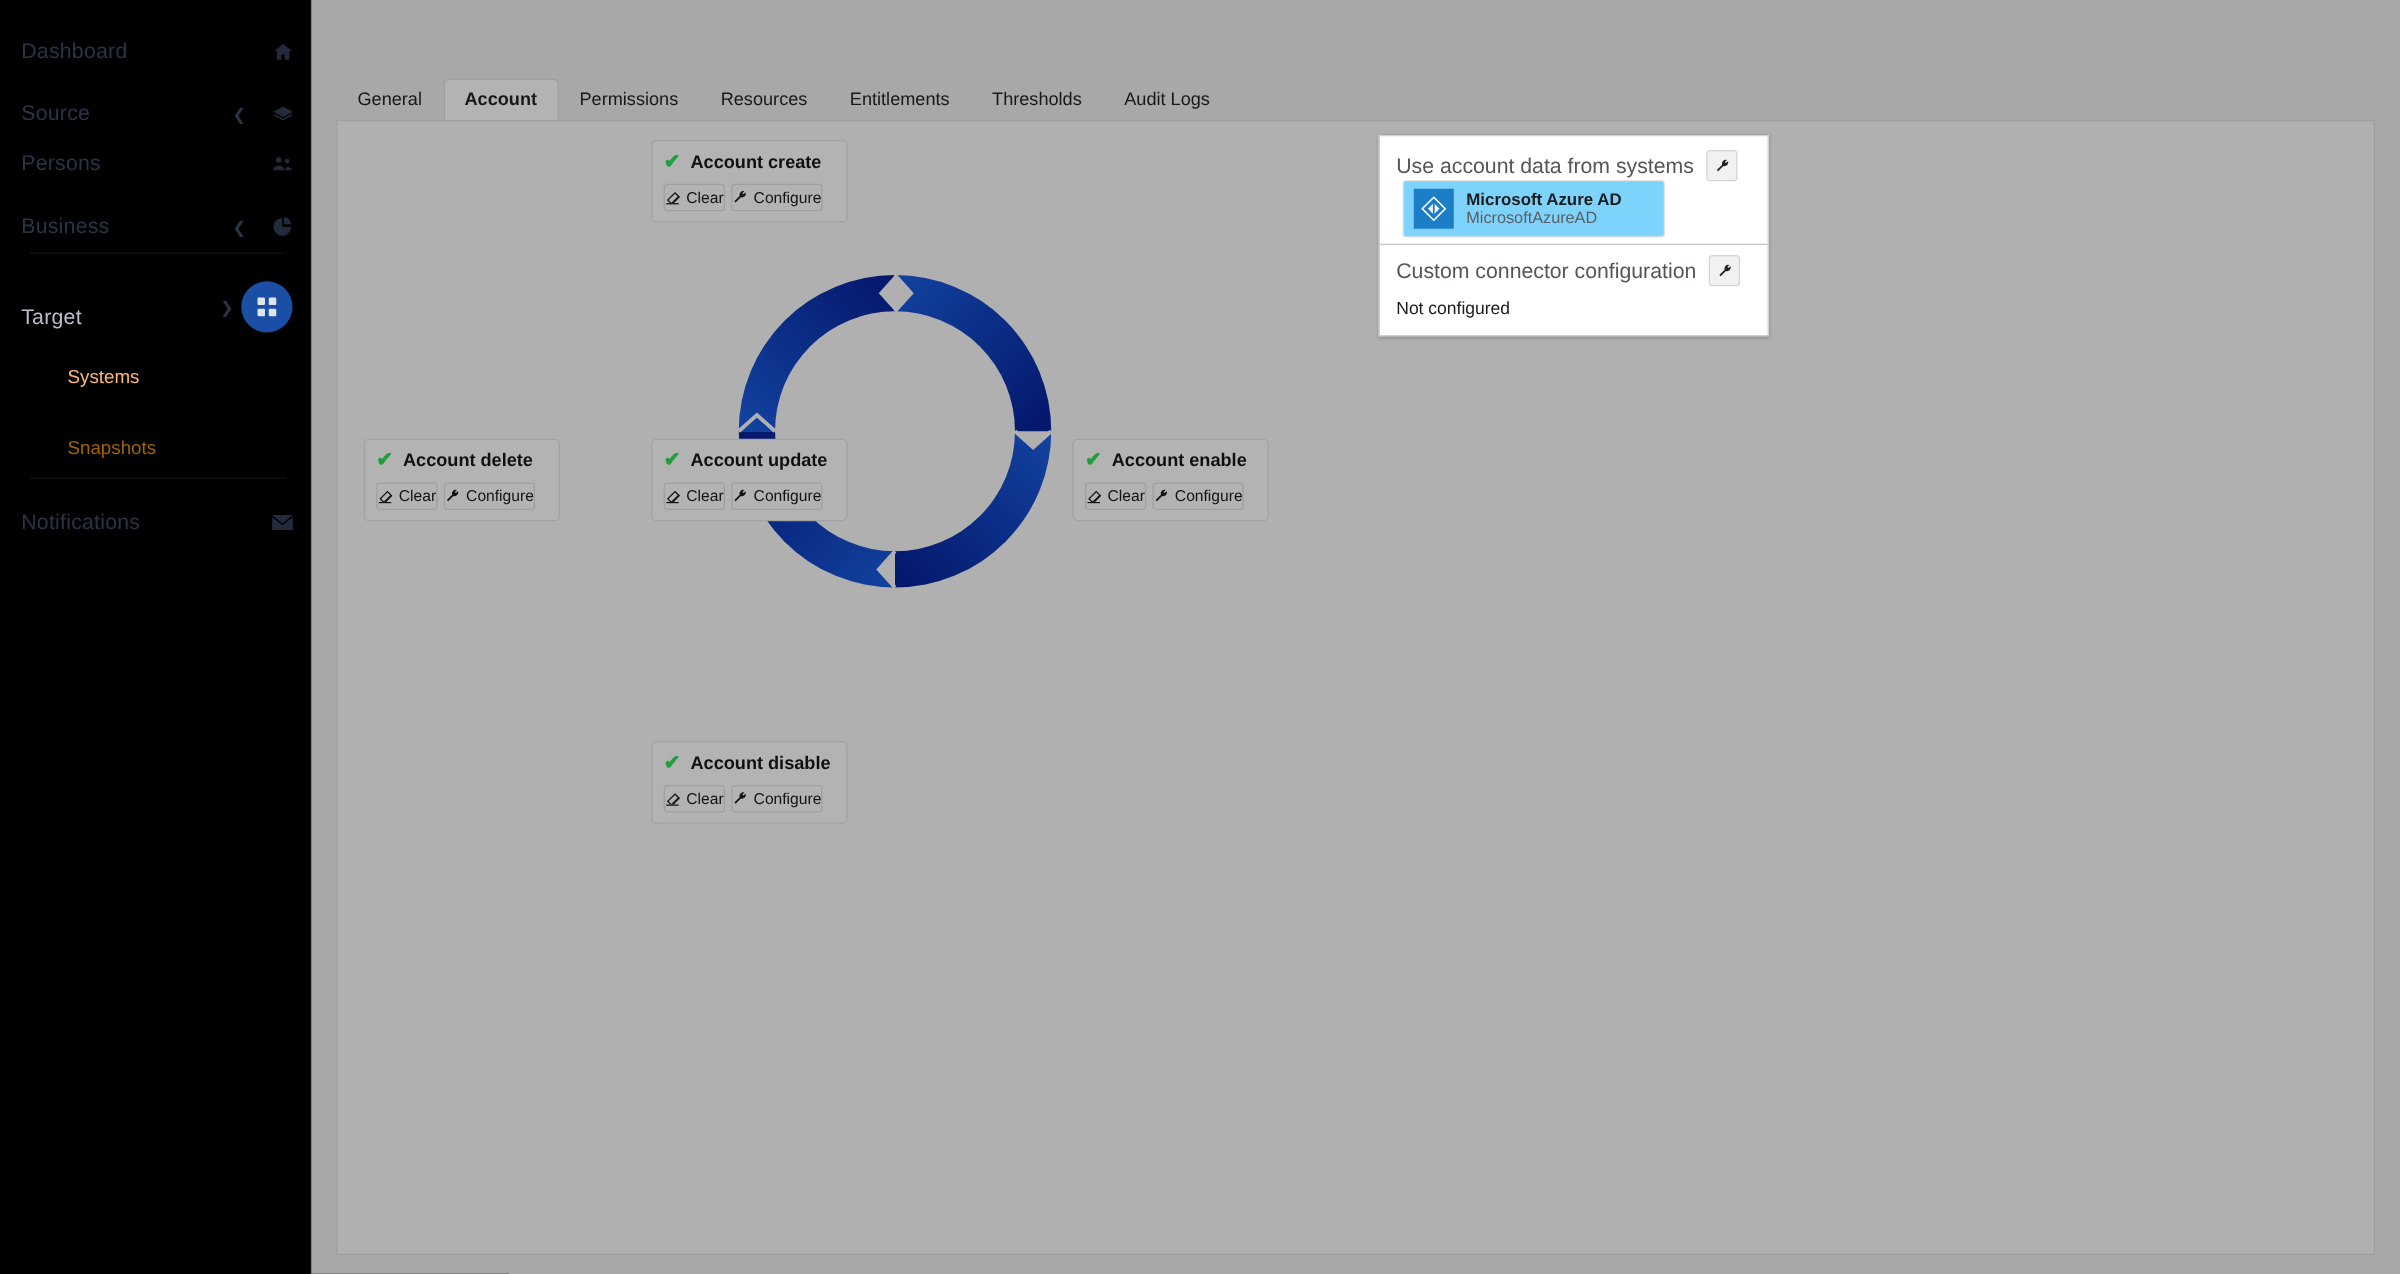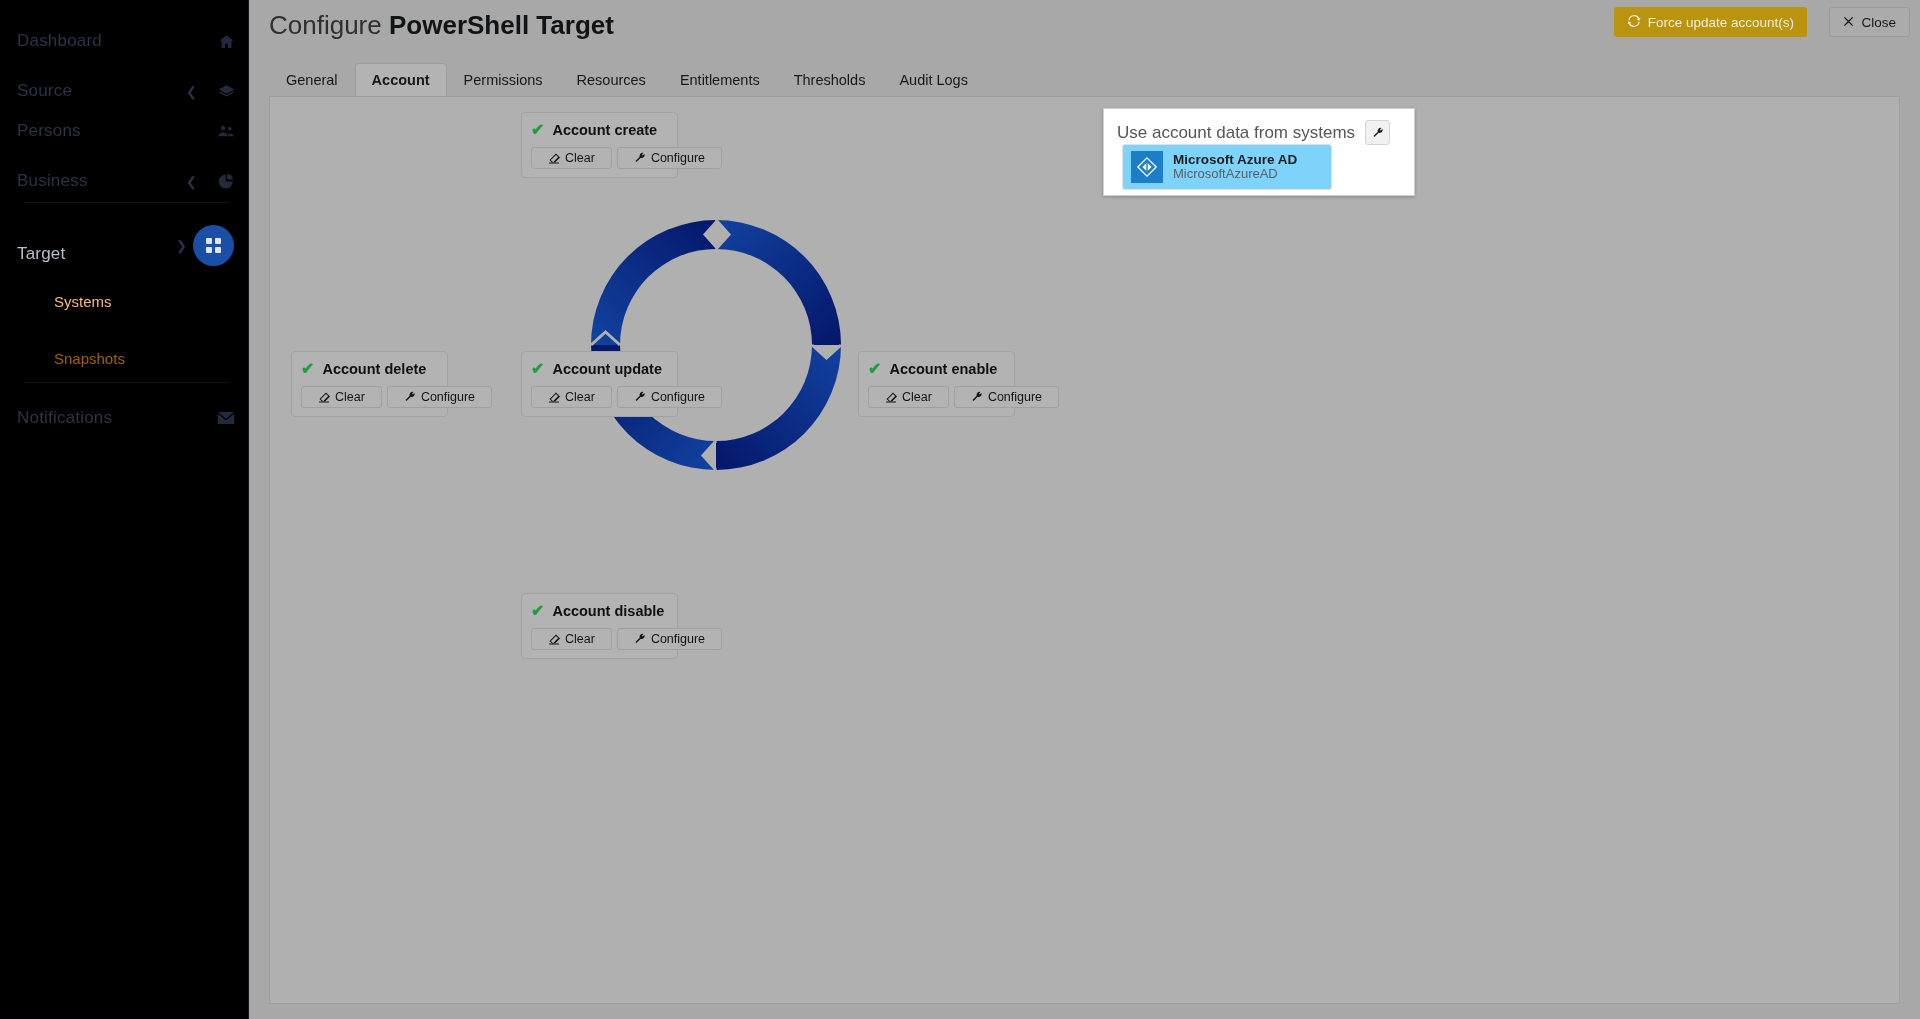--- a/index.html
+++ b/index.html
@@ -155,21 +155,21 @@
     height:22px; margin-bottom:6px;
   }
   .check{ color:#1e9e3d; font-size:16px; font-weight:700; line-height:1;}
   .card-title{
     font-size:14.5px; font-weight:700; color:#0f1011;
     white-space:nowrap;
   }
   .card-btns{ display:flex; gap:5px; }
   .cbtn{
     flex:0 0 auto;
-    height:22px; padding:0 16px;
+    height:22px; padding:0 0;
     background:#b3b3b3;
     border:1px solid #a0a0a0; border-radius:3px;
     font-size:12.5px; color:#121314;
     display:flex; align-items:center; gap:5px;
     cursor:pointer; white-space:nowrap;
   }
   .cbtn svg{ display:block; }
 
   
   #acct-popover{
@@ -304,41 +304,20 @@
       <svg width="18" height="14" viewBox="0 0 24 18" fill="currentColor">
           <path d="M1 1h22L12 10z"></path>
           <path d="M1 3.3 12 12 23 3.3V17H1z"></path>
         </svg>
     </span>
   </div>
 </div>
 
 <div id="overlay">
 
-  <div id="header">
-    <div id="page-title"><span>Configure </span><b>PowerShell Target</b></div>
-
-    <button id="btn-force">
-      <span>
-        <svg width="14" height="14" viewBox="0 0 24 24" fill="currentColor">
-            <path d="M12 4a8 8 0 0 1 7 4l-2.6.6L21 12l2.1-5-2 .4A10 10 0 0 0 2.3 10.4l2 .4A8 8 0 0 1 12 4zM12 20a8 8 0 0 1-7-4l2.6-.6L3 12l-2.1 5 2-.4A10 10 0 0 0 21.7 13.6l-2-.4A8 8 0 0 1 12 20z"></path>
-          </svg>
-      </span>
-      <span>Force update account(s)</span>
-    </button>
-
-    <button id="btn-close">
-      <span>
-        <svg width="11" height="11" viewBox="0 0 24 24" fill="currentColor">
-            <path d="M4 2 2 4l8 8-8 8 2 2 8-8 8 8 2-2-8-8 8-8-2-2-8 8z"></path>
-          </svg>
-      </span>
-      <span>Close</span>
-    </button>
-  </div>
 
   <div id="tabs">
     <div class="tab">
         <span>General</span>
       </div>
     <div class="tab sel">
         <span>Account</span>
       </div>
     <div class="tab">
         <span>Permissions</span>
@@ -546,15 +525,26 @@
             <path d="M12 7v10" stroke="#1d7ec8" stroke-width="1.6"></path>
           </svg>
         </span>
         <span class="sys-text">
           <span class="sys-name">Microsoft Azure AD</span>
           <span class="sys-sub">MicrosoftAzureAD</span>
         </span>
       </div>
     </div>
 
+    <div id="popover-extra">
+      <div class="sec-row" id="custom-label-row" style="top:8px; left:13px;">
+        <span class="sec-label">Custom connector configuration</span>
+        <span class="wrench-btn">
+          <svg width="12" height="12" viewBox="0 0 24 24" fill="#1f2123">
+              <path d="M21 4a6 6 0 0 1-7.6 7.6L5 20l-2-2 8.4-8.4A6 6 0 0 1 19 2l-3.3 3.3 1.5 1.5L21 4z"></path>
+            </svg>
+        </span>
+      </div>
+      <div id="custom-status" style="top:42px">Not configured</div>
+    </div>
 
   </div>
 </div>
 
 </body></html>

